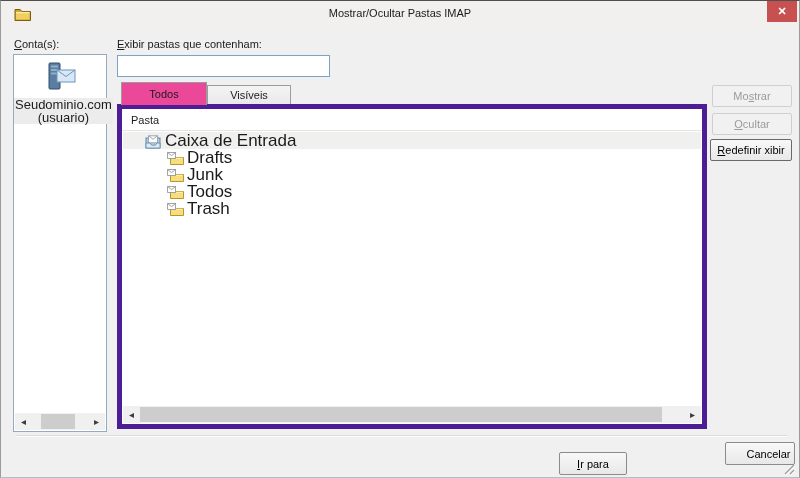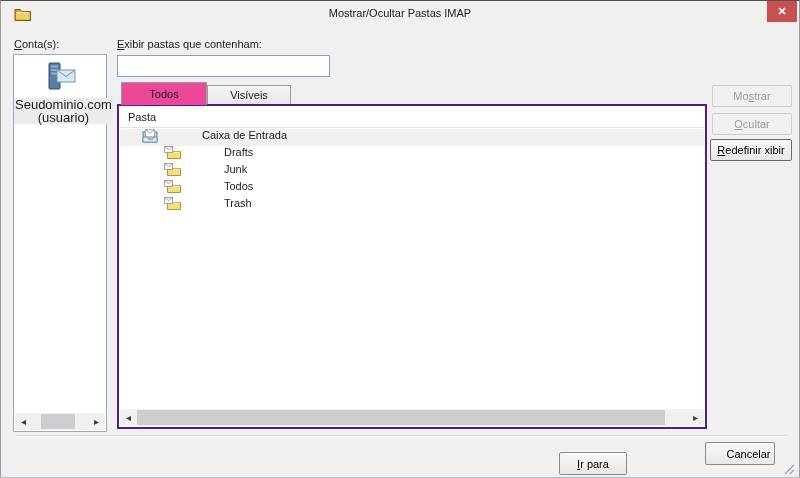--- a/index.html
+++ b/index.html
@@ -80,28 +80,28 @@
   }
   .tab-inactive {
     left:206px; top:84px; width:84px; height:19px;
     background:linear-gradient(180deg,#f4f4f4,#e9e9e9);
     border:1px solid #9c9c9c; border-bottom:none; z-index:1;
   }
 
   
   .main-panel {
     position:absolute; left:116px; top:103px; width:590px; height:325px;
-    background:#ffffff; border:2px solid #4c1d95; z-index:2;
+    background:#ffffff; border:5px solid #4c1d95; z-index:2;
   }
   .list-header {
     height:22px; line-height:22px; padding-left:9px; font-size:11px; color:#1b1b1b;
     border-bottom:1px solid #e4e4e4; cursor:default;
   }
   .tree { position:absolute; top:23px; left:1px; right:1px; }
-  .tree-row { height:17px; display:flex; font-size:11px; color:#1b1b1b; cursor:default;gap:40px; }
+  .tree-row { height:17px; display:flex; align-items:center; font-size:17px; color:#1b1b1b; cursor:default; }
   .tree-row.selected { background:#f0f0ef; }
   .tree-row.lv1 { padding-left:22px; }
   .tree-row.lv2 { padding-left:44px; }
   .row-icon { width:18px; height:14px; margin-right:2px; flex:none; }
 
   
   .btn {
     font-size:11px; font-family:"Liberation Sans", sans-serif; color:#000;
     background:linear-gradient(180deg,#f8f8f8,#e8e8e8);
     border:1px solid #8b8b8b; border-radius:2px; cursor:pointer; padding:0;
@@ -115,21 +115,21 @@
   #btn-redefinir { top:138px; left:709px; width:82px; border-color:#696969; }
 
   
   .footer-sep {
     position:absolute; left:15px; width:771px; top:434px; height:1px;
     background:#dcdcdc; box-shadow:0 1px 0 #fbfbfb;
   }
   .btn-footer { position:absolute; top:441px; height:23px; }
   #btn-irpara { left:558px; width:68px;margin-top:10px; }
   #btn-ok { left:637px; width:70px; border-color:#3c7dbd; }
-  #btn-cancelar { left:704px; width:70px;padding-left:17px; }
+  #btn-cancelar { left:724px; width:70px;padding-left:17px; }
 
   .resize-grip { position:absolute; right:4px; bottom:4px; width:12px; height:12px; }
 </style>
 </head>
 <body>
 
 <div class="window">
 
   <div class="titlebar">
     <span class="title-icon">

